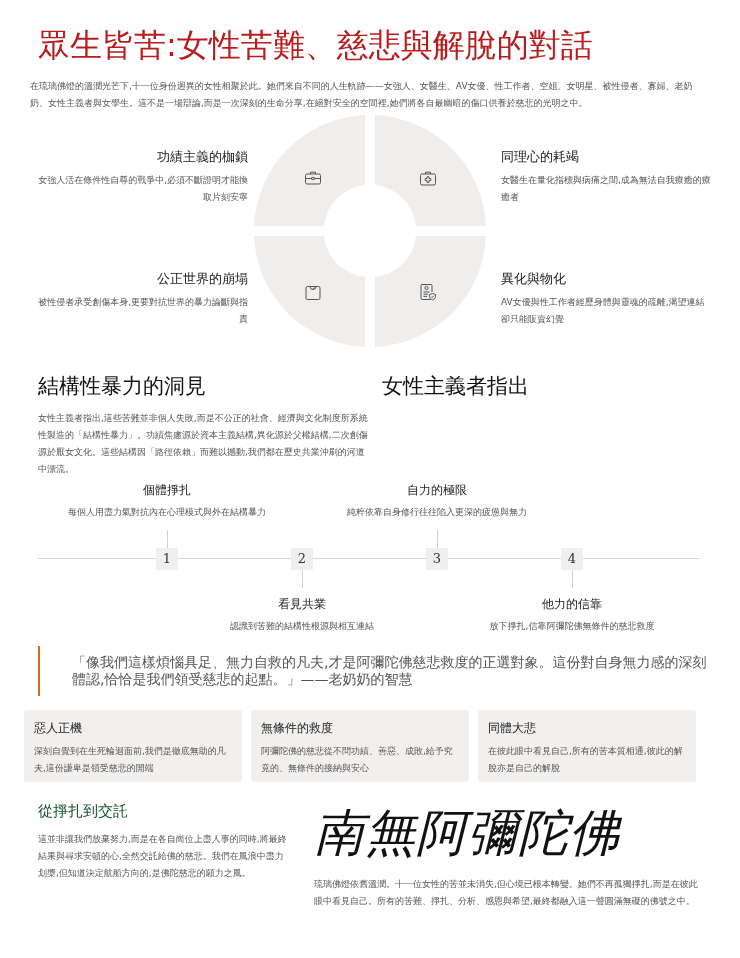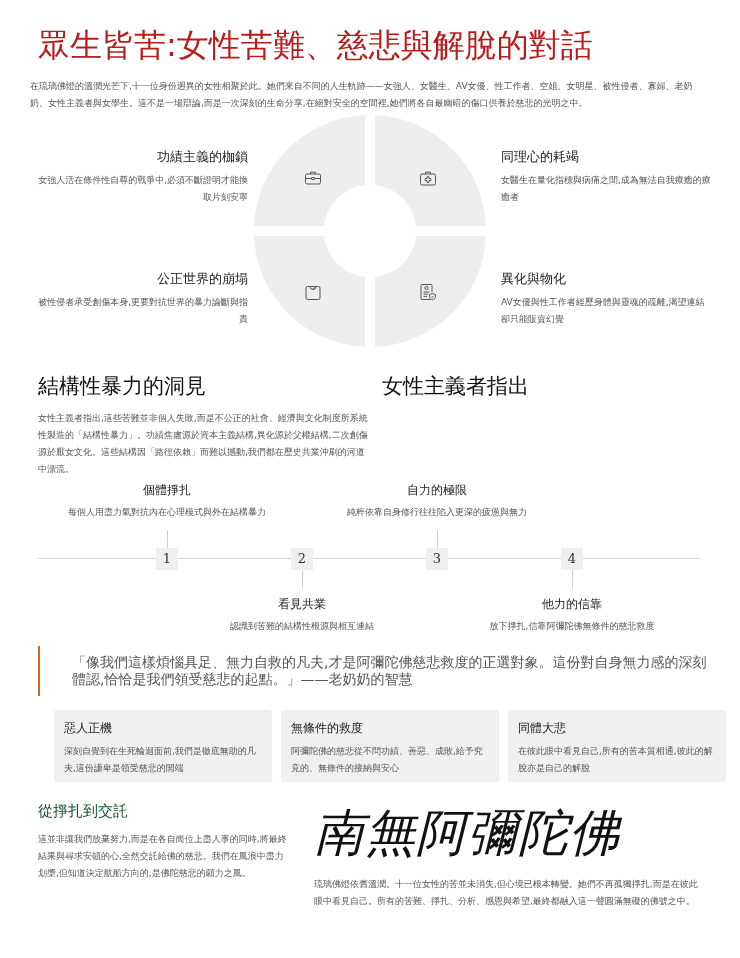--- a/index.html
+++ b/index.html
@@ -25,21 +25,21 @@
 
   
   .tl-line { position: absolute; left: 38px; top: 558px; width: 662px; height: 1px; background: #d8d8d8; }
   .tl-tick { position: absolute; width: 1px; background: #d0d0d0; }
   .tl-box { position: absolute; width: 22px; height: 22px; background: #efefef; font-family: "DejaVu Serif", "Liberation Serif", serif; font-size: 13px; color: #333; text-align: center; line-height: 22px; }
   .tl-title { position: absolute; font-size: 12px; color: #222; text-align: center; white-space: nowrap; transform: translateX(-50%); }
   .tl-desc { position: absolute; font-size: 9px; color: #555; text-align: center; white-space: nowrap; transform: translateX(-50%); }
 
   .quote { position: absolute; left: 38px; top: 646px; width: 670px; border-left: 2px solid #d2691e; padding: 8px 0 8px 32px; font-size: 14px; line-height: 17px; color: #555; }
 
-  .cards { position: absolute; left: 54px; top: 710px; width: 672px; height: 52px; }
+  .cards { position: absolute; left: 24px; top: 710px; width: 672px; height: 52px; }
   .card { position: absolute; top: 0; width: 218px; height: 72px; background: #f2f0ef; border-radius: 3px; padding: 10px 10px; }
   .card h4 { font-size: 12px; font-weight: 400; color: #222; margin-bottom: 6px; }
   .card p { font-size: 9px; line-height: 17px; color: #555; }
 
   .closing { position: absolute; left: 38px; top: 802px; width: 250px; }
   .closing h2 { font-size: 15px; font-weight: 400; color: #14532d; margin-bottom: 10px; }
   .closing p { font-size: 9px; line-height: 17px; color: #555; }
 
   .nianfo { position: absolute; left: 314px; top: 800px; font-size: 50px; font-weight: 400; color: #111; white-space: nowrap; letter-spacing: 1px; font-style: italic; }
   .final { position: absolute; left: 314px; top: 876px; width: 392px; font-size: 9px; line-height: 17px; color: #555; }

